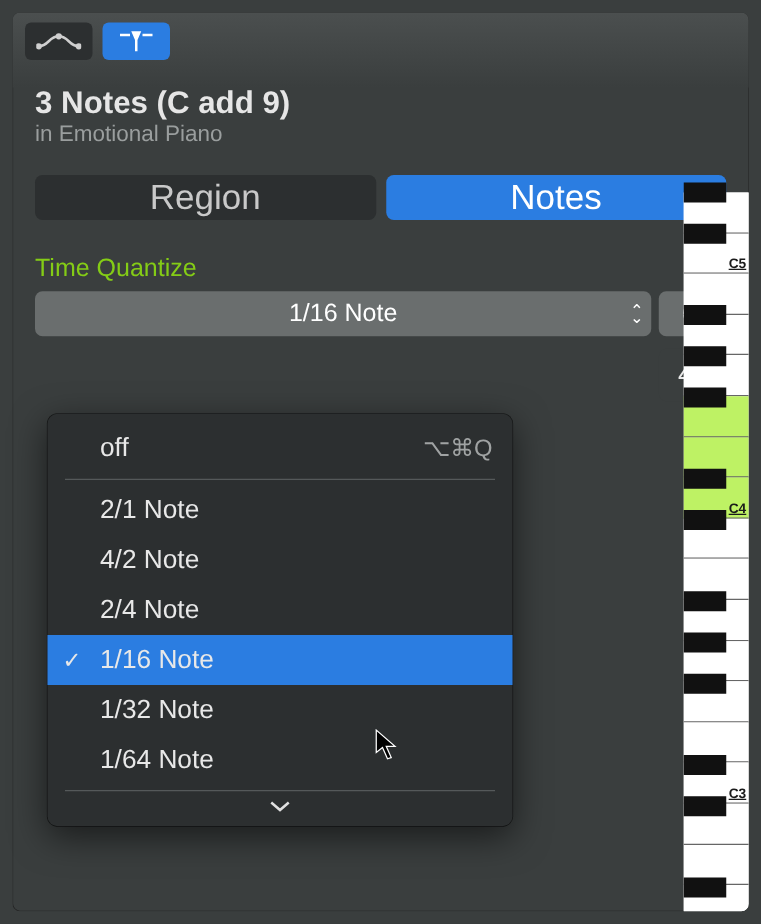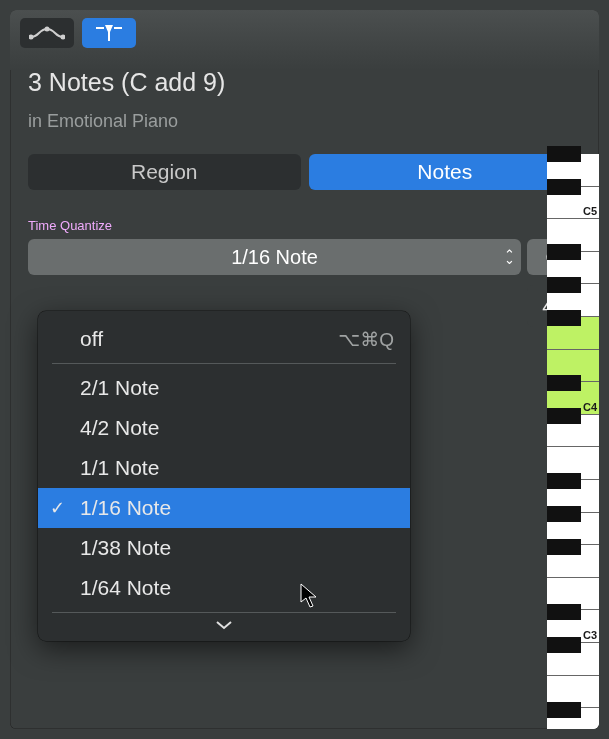--- a/index.html
+++ b/index.html
@@ -65,59 +65,58 @@
     }
 
     .header {
       position: relative;
       padding: 12px 18px 8px 18px;
     }
 
     .title {
       color: #e6e6e6;
       font-size: 25px;
-      font-weight: 400;
+      font-weight: 700;
     }
 
     .subtitle {
       color: #9a9e9e;
       font-size: 18px;
-      margin-top: 14px;
     }
 
     .tabs-row {
       position: relative;
       display: flex;
       gap: 8px;
       padding: 14px 18px 6px 18px;
     }
 
     .tab {
       flex: 1;
       height: 36px;
       border-radius: 6px;
       border: none;
-      font-size: 21px;
+      font-size: 28px;
       font-weight: 500;
       cursor: pointer;
     }
 
     .tab.inactive {
       background: #2c2f30;
       color: #c9c9c9;
     }
 
     .tab.active {
       background: #2b7de1;
       color: #ffffff;
     }
 
     .section-label {
-      color: #f0abfc;
-      font-size: 13px;
+      color: #84cc16;
+      font-size: 20px;
       padding: 22px 18px 6px 18px;
     }
 
     .quantize-row {
       display: flex;
       gap: 6px;
       padding: 0 18px;
     }
 
     .quantize-select {
@@ -172,21 +171,21 @@
       font-size: 21px;
       display: flex;
       align-items: center;
       justify-content: center;
       margin-left: auto;
     }
 
     
     .dropdown {
       position: absolute;
-      top: 311px;
+      top: 331px;
       left: 38px;
       width: 372px;
       background: #2c2f30;
       border-radius: 8px;
       box-shadow: 0 8px 28px rgba(0,0,0,0.55), 0 0 0 0.5px rgba(0,0,0,0.6);
       padding: 8px 0;
       z-index: 50;
     }
 
     .dropdown-item {
@@ -251,20 +250,21 @@
       background: #bef264;
     }
 
     .white-key .label {
       position: absolute;
       right: 2px;
       bottom: 1px;
       font-size: 11px;
       font-weight: 700;
       color: #1a1a1a;
+      text-decoration: underline;
     }
 
     .black-key {
       position: absolute;
       left: 0;
       width: 34px;
       height: 16px;
       background: #111;
       z-index: 2;
     }
@@ -380,28 +380,28 @@
   </div>
   <div class="dropdown-divider"></div>
   <div id="dropdown-list">
       <div class="dropdown-item">
         <span>2/1 Note</span>
       </div>
       <div class="dropdown-item">
         <span>4/2 Note</span>
       </div>
       <div class="dropdown-item">
-        <span>1/1 Note</span>
+        <span>2/4 Note</span>
       </div>
       <div class="dropdown-item selected">
         <span class="check">✓</span>
         <span>1/16 Note</span>
       </div>
       <div class="dropdown-item">
-        <span>1/38 Note</span>
+        <span>1/32 Note</span>
       </div>
       <div class="dropdown-item">
         <span>1/64 Note</span>
       </div>
     </div>
   <div class="dropdown-divider"></div>
   <div class="dropdown-more">
     <svg width="18" height="12" viewBox="0 0 18 12">
       <path d="M2,3 L9,9 L16,3" stroke="#e0e0e0" stroke-width="2" fill="none"></path>
     </svg>

